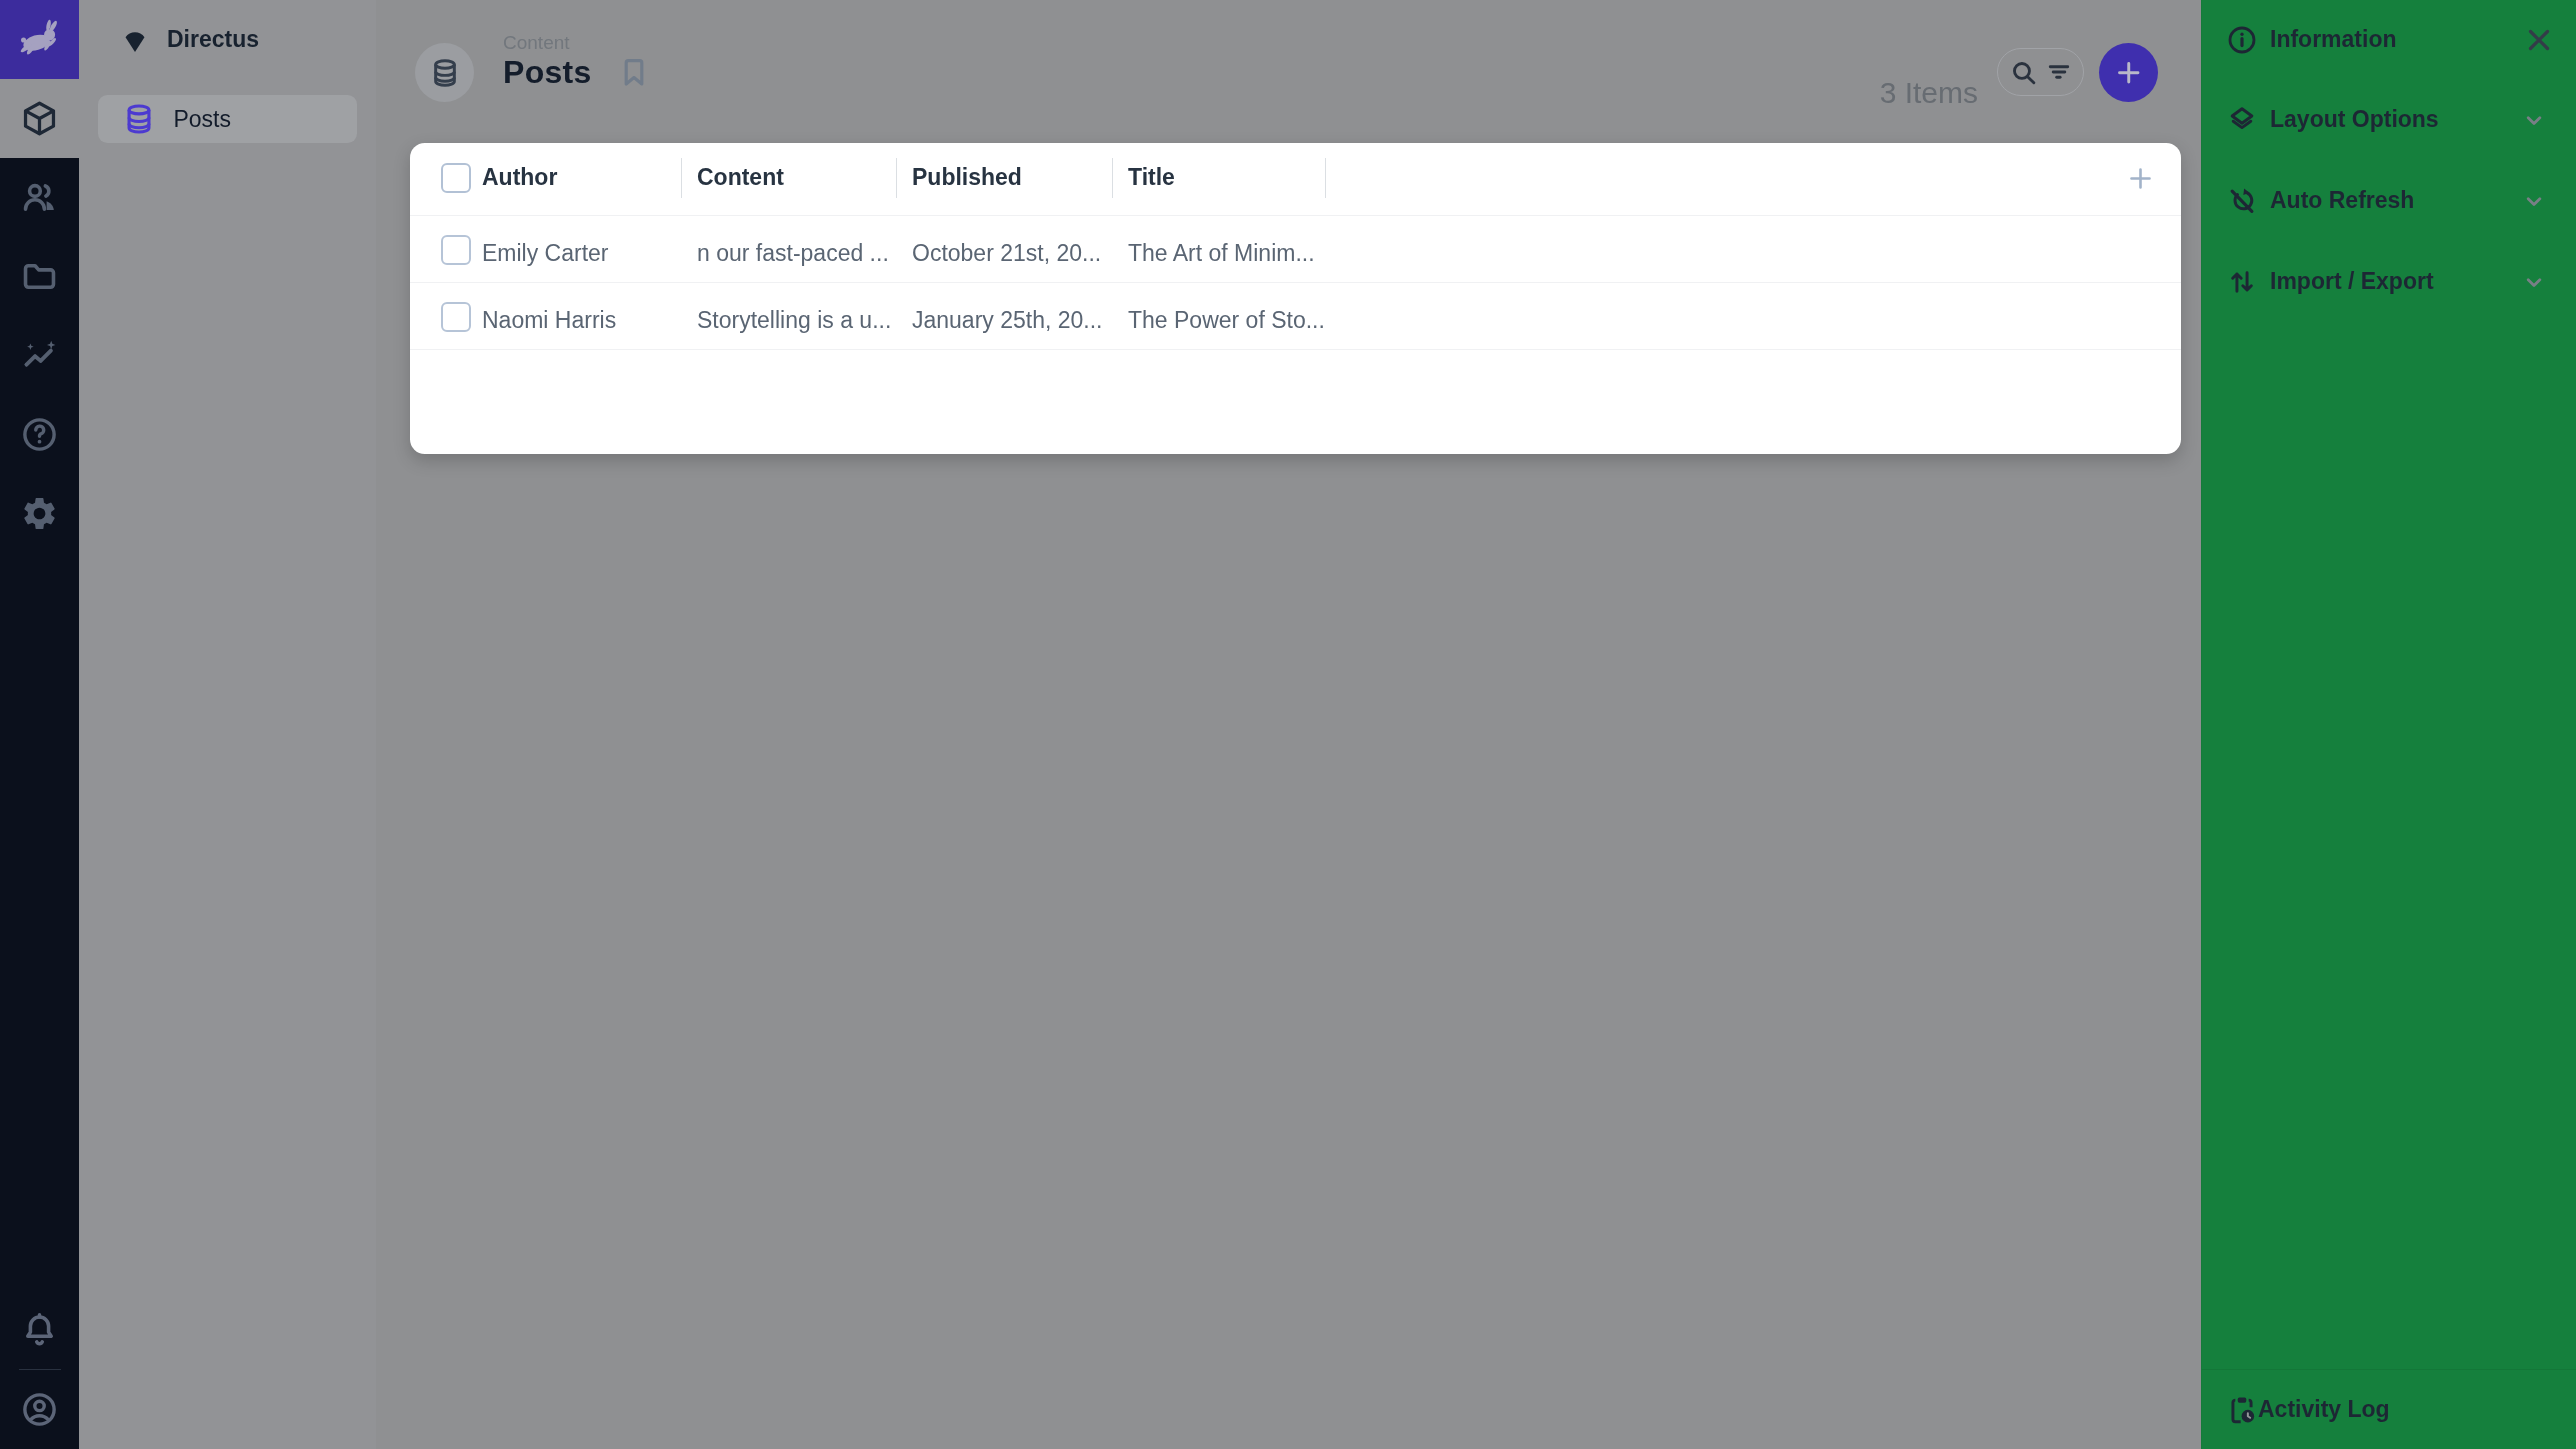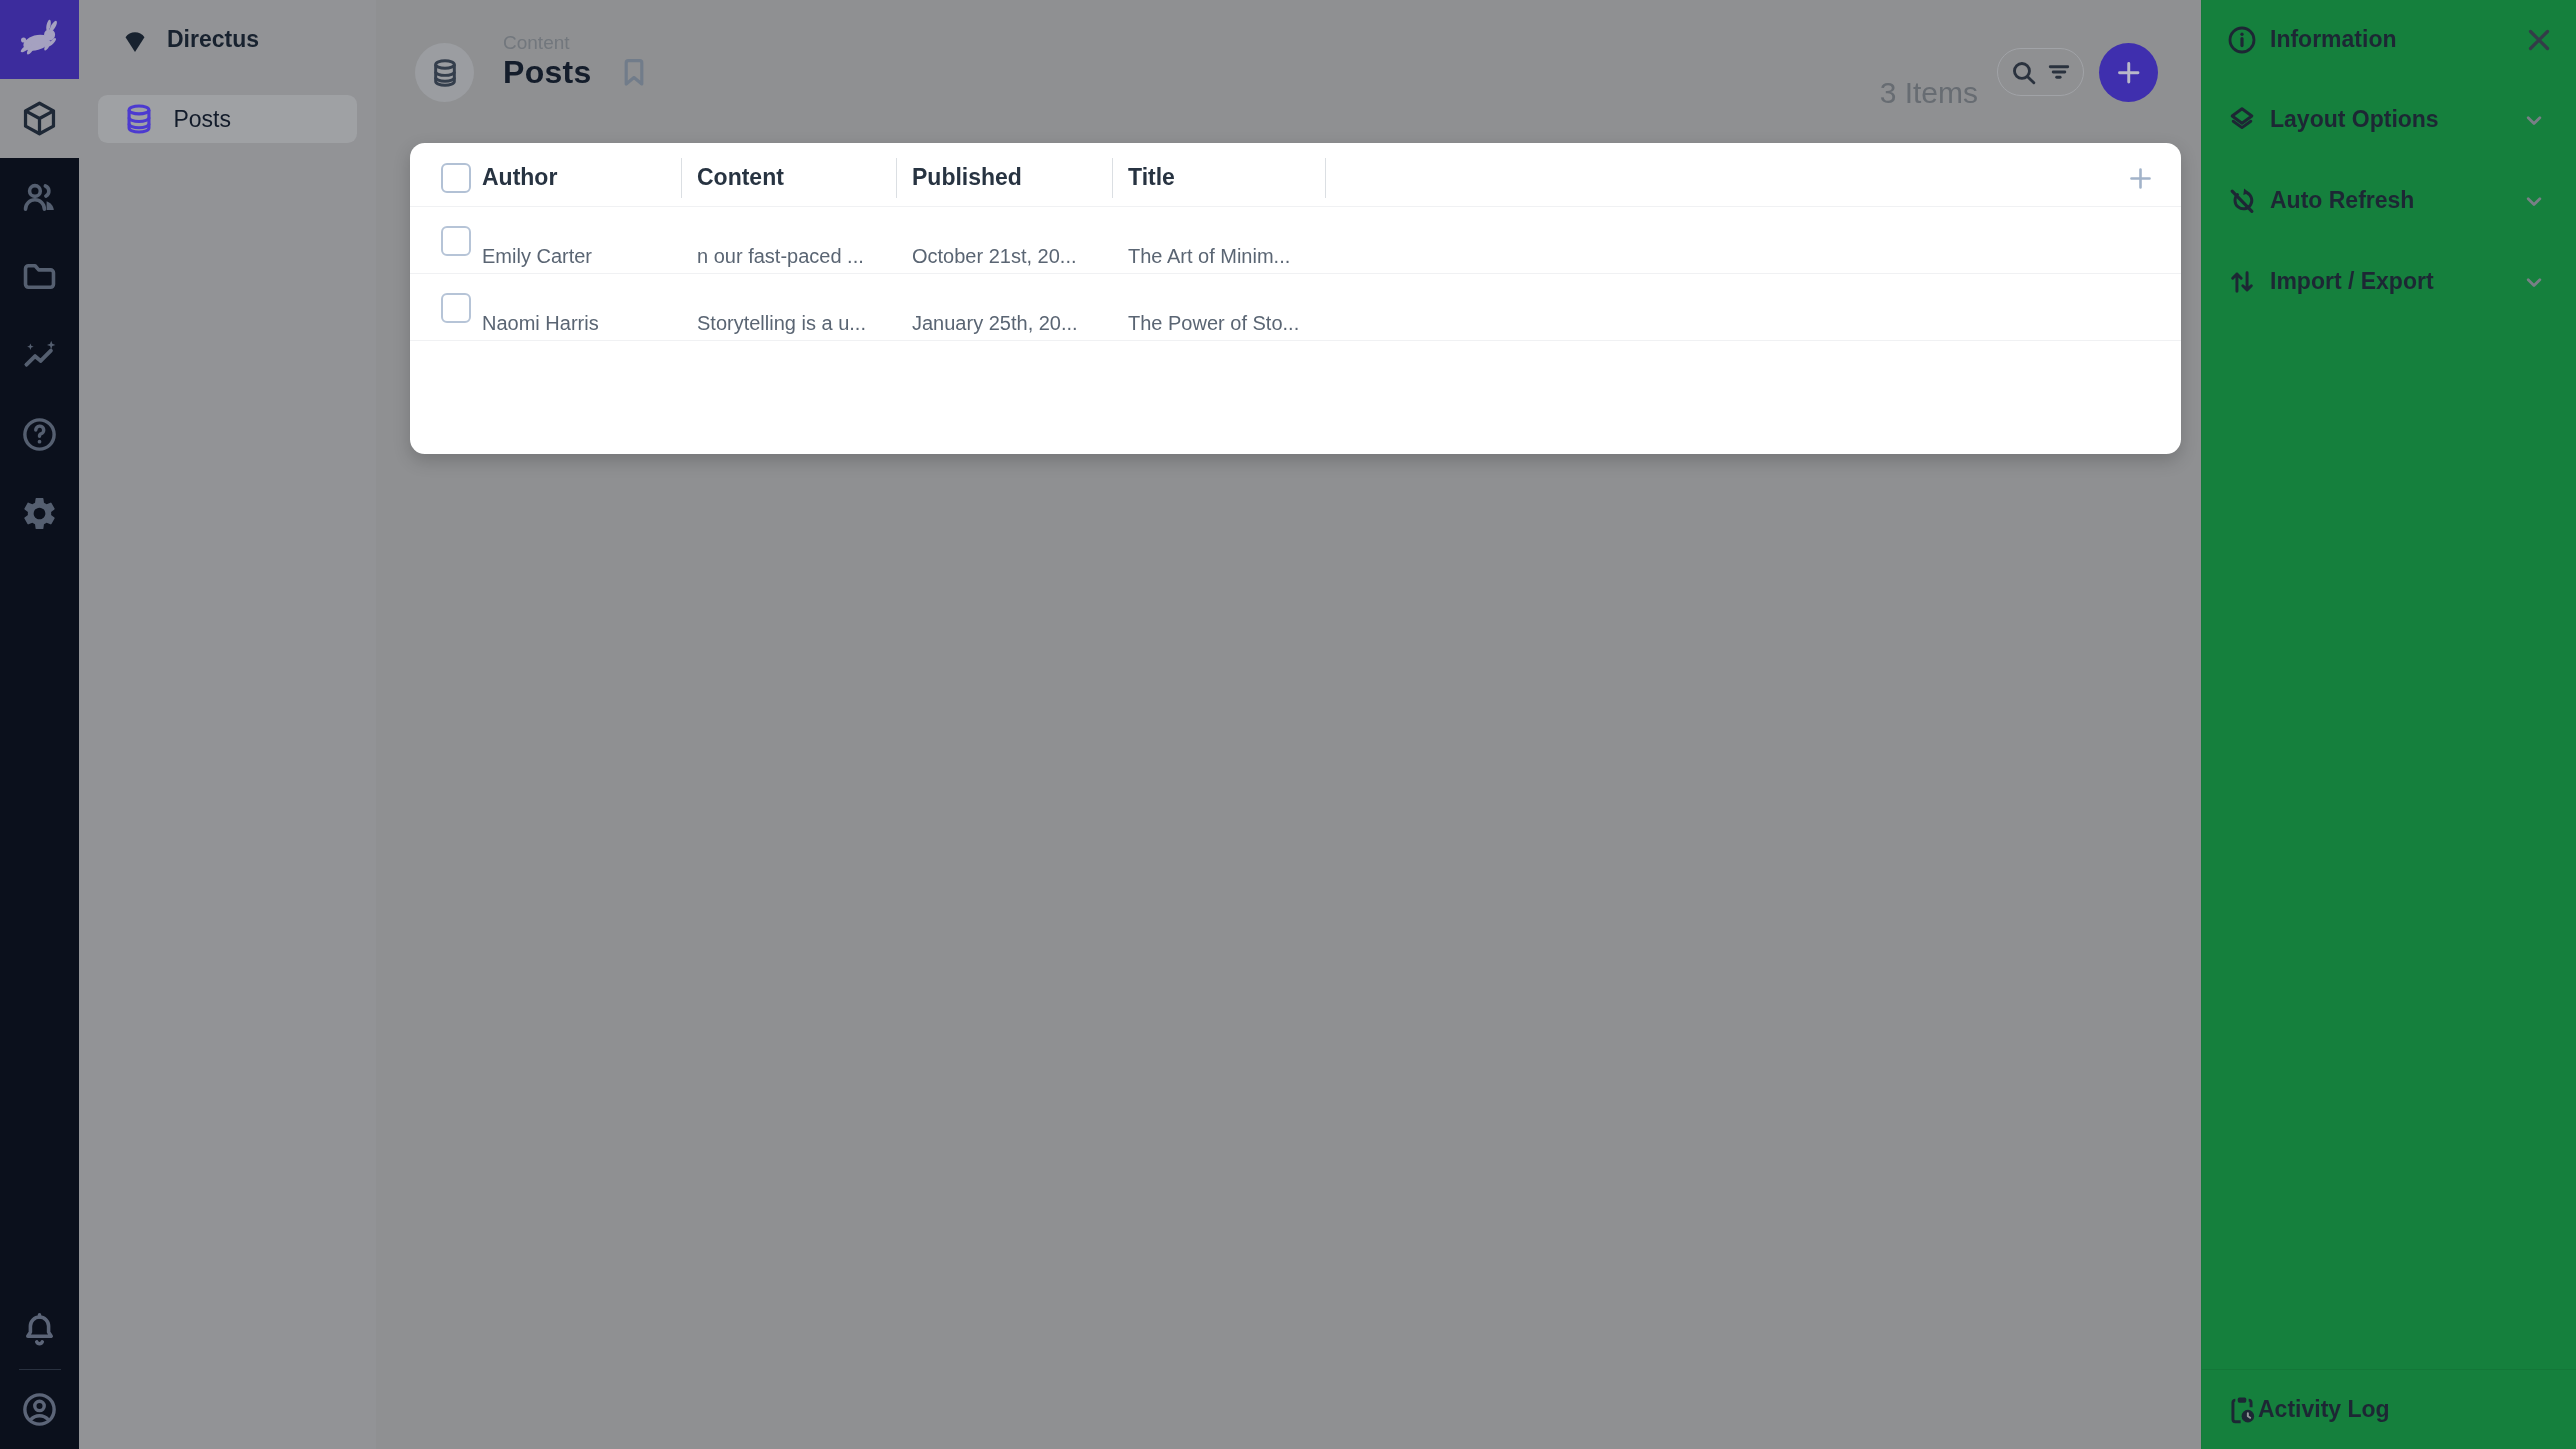--- a/index.html
+++ b/index.html
@@ -51,37 +51,37 @@
   .add-btn{
     position:absolute;left:1723px;top:43px;width:59px;height:59px;border-radius:50%;
     background:#3f2fae;display:flex;align-items:center;justify-content:center;color:#b9b9c9;border:none;
   }
 
   
   .card{
     position:absolute;left:34px;top:143px;width:1771px;height:311px;background:#ffffff;
     border-radius:14.8px;box-shadow:0 6.7px 17.4px rgba(0,0,0,.18);
   }
-  .thead{position:relative;height:64px;}
+  .thead{position:relative;height:73px;}
   .th{position:absolute;top:0;line-height:69px;font-size:23px;font-weight:700;color:#273341;}
   .th.c-author{left:72px;}
   .th.c-content{left:287px;}
   .th.c-published{left:502px;}
   .th.c-title{left:718px;}
   .col-divider{position:absolute;top:14.8px;width:1.3px;height:40px;background:#dbdfe3;}
   .thead-border{position:absolute;left:0;right:0;bottom:0;height:1.3px;background:#f0f1f3;}
   .checkbox{
     position:absolute;left:31px;width:29.5px;height:29.5px;border:2.7px solid #b2c1d5;border-radius:6px;
     box-sizing:border-box;background:#ffffff;
   }
   .thead .checkbox{top:20px;}
   .add-col{position:absolute;left:1715px;top:19.5px;color:#a2b3c9;}
   .trow{position:relative;height:67px;}
   .trow .checkbox{top:19px;border-color:#b6c4d7;}
-  .td{position:absolute;top:16px;line-height:67px;font-size:20px;color:#5a6573;white-space:nowrap;}
+  .td{position:absolute;top:4px;line-height:67px;font-size:23px;color:#5a6573;white-space:nowrap;}
   .td.c-author{left:72px;}
   .td.c-content{left:287px;}
   .td.c-published{left:502px;}
   .td.c-title{left:718px;}
   .row-divider{position:absolute;left:0;right:0;bottom:0;height:1.3px;background:#f0f1f3;}
 
   
   .sidebar{
     position:absolute;left:2201px;top:0;width:375px;height:1449px;background:#15803d;
     box-sizing:border-box;border-left:1.3px solid rgba(0,0,0,.04);

